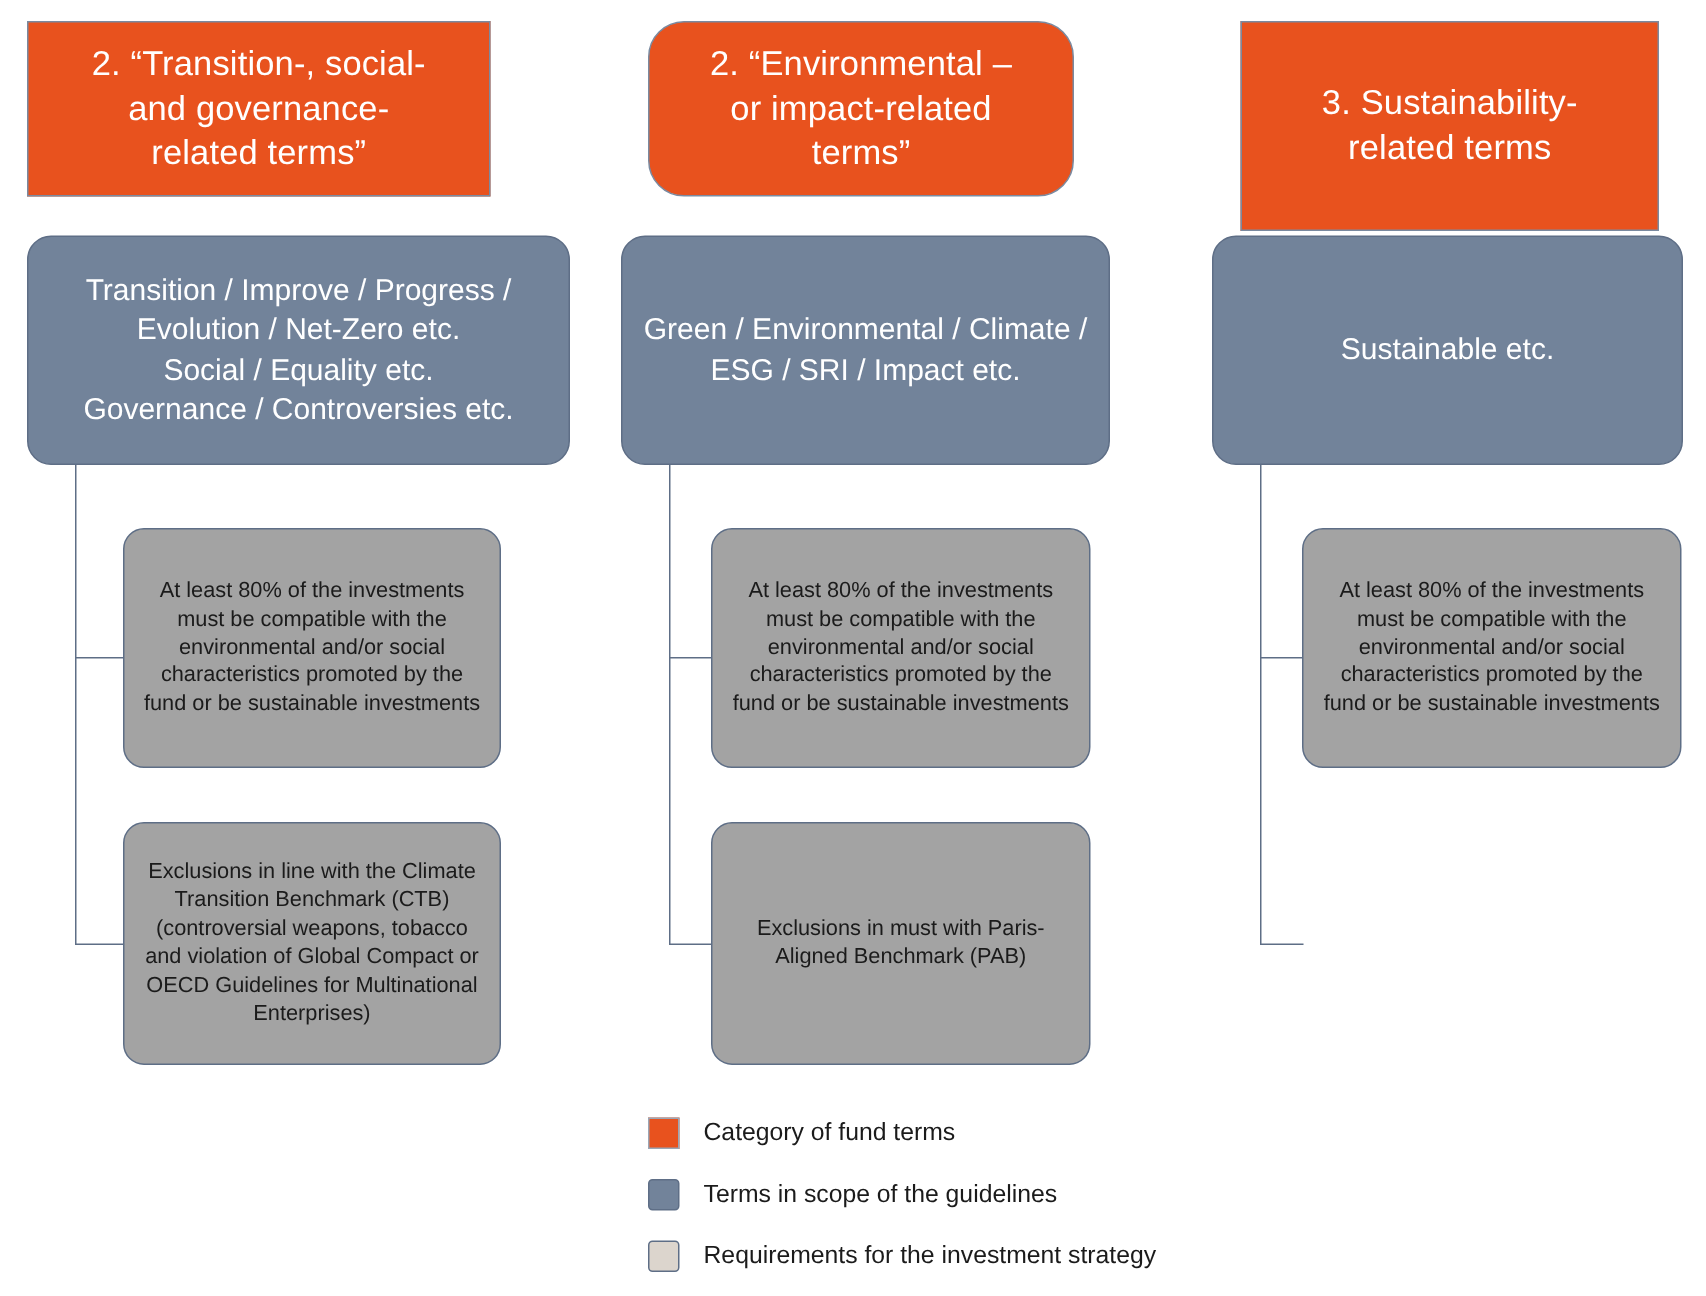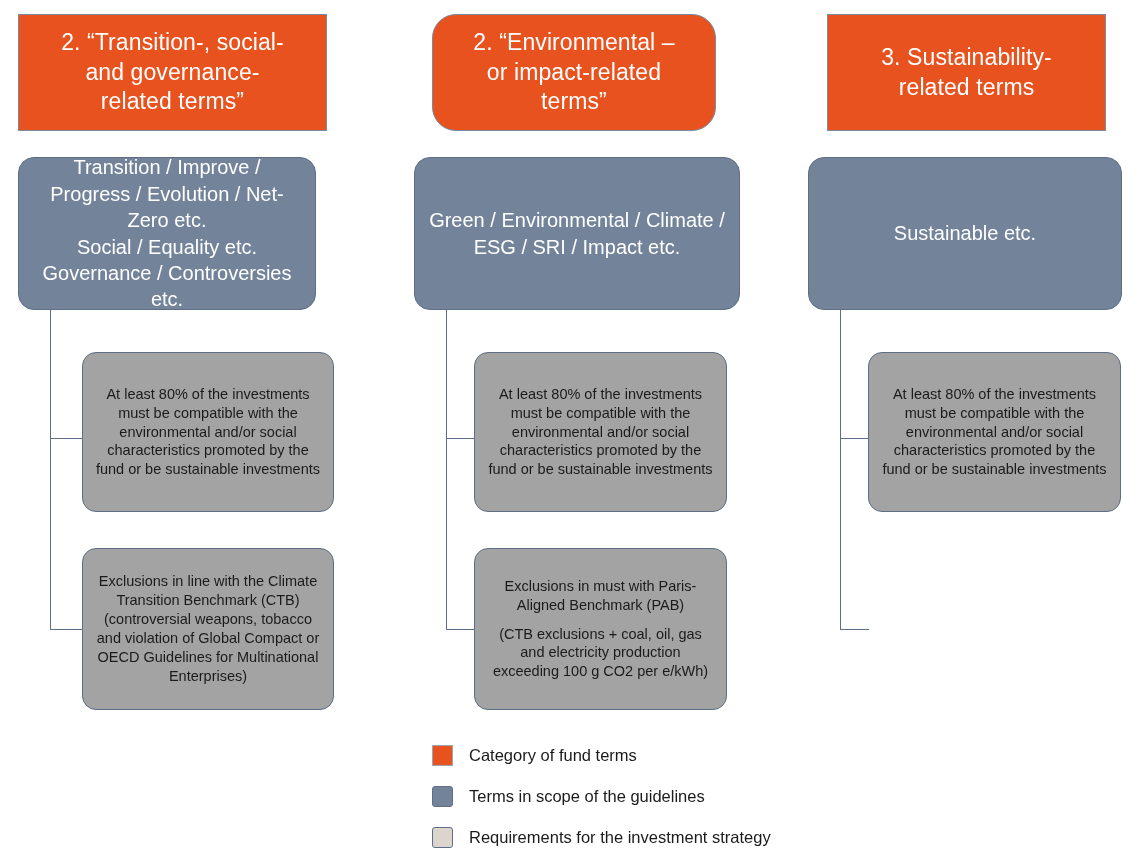--- a/index.html
+++ b/index.html
@@ -34,40 +34,40 @@
     text-align: center;
     font-size: 23px;
     line-height: 1.30;
     font-weight: 400;
     letter-spacing: 0.1px;
     padding: 4px 10px;
     white-space: pre-line;
   }
   #cat-1 { left: 18px;  top: 14px; width: 309px; height: 117px; }
   #cat-2 { left: 432px; top: 14px; width: 284px; height: 117px; border-radius: 24px; }
-  #cat-3 { left: 827px; top: 14px; width: 279px; height: 117px; }
+  #cat-3 { left: 827px; top: 14px; width: 279px; height: 140px; }
 
   
   .scope-box {
     position: absolute;
     background: #72839A;
     border: 1px solid #5E6E86;
     border-radius: 16px;
     box-sizing: border-box;
     color: #ffffff;
     display: flex;
     align-items: center;
     justify-content: center;
     text-align: center;
     font-size: 20px;
     line-height: 1.32;
     padding: 6px 12px;
     white-space: pre-line;
   }
-  #scope-1 { left: 18px;  top: 157px; width: 298px; height: 153px; }
+  #scope-1 { left: 18px;  top: 157px; width: 362px; height: 153px; }
   #scope-2 { left: 414px; top: 157px; width: 326px; height: 153px; }
   #scope-3 { left: 808px; top: 157px; width: 314px; height: 153px; }
 
   
   .req-box {
     position: absolute;
     background: #a3a3a3;
     border: 1.5px solid #5E6E86;
     border-radius: 14px;
     box-sizing: border-box;
@@ -181,21 +181,20 @@
   </div>
   <div class="req-box" id="req-1b">
     <div class="para">Exclusions in line with the Climate Transition Benchmark (CTB) (controversial weapons, tobacco and violation of Global Compact or OECD Guidelines for Multinational Enterprises)</div>
   </div>
 
   <div class="req-box" id="req-2a">
     <div class="para">At least 80% of the investments must be compatible with the environmental and/or social characteristics promoted by the fund or be sustainable investments</div>
   </div>
   <div class="req-box" id="req-2b">
     <div class="para">Exclusions in must with Paris-Aligned Benchmark (PAB)</div>
-    <div class="para">(CTB exclusions + coal, oil, gas and electricity production exceeding 100 g CO2 per e/kWh)</div>
   </div>
 
   <div class="req-box" id="req-3a">
     <div class="para">At least 80% of the investments must be compatible with the environmental and/or social characteristics promoted by the fund or be sustainable investments</div>
   </div>
 
   <div class="legend">
     <div class="legend-row">
       <span class="legend-swatch sw-cat"></span>
       <span class="legend-label">Category of fund terms</span>

